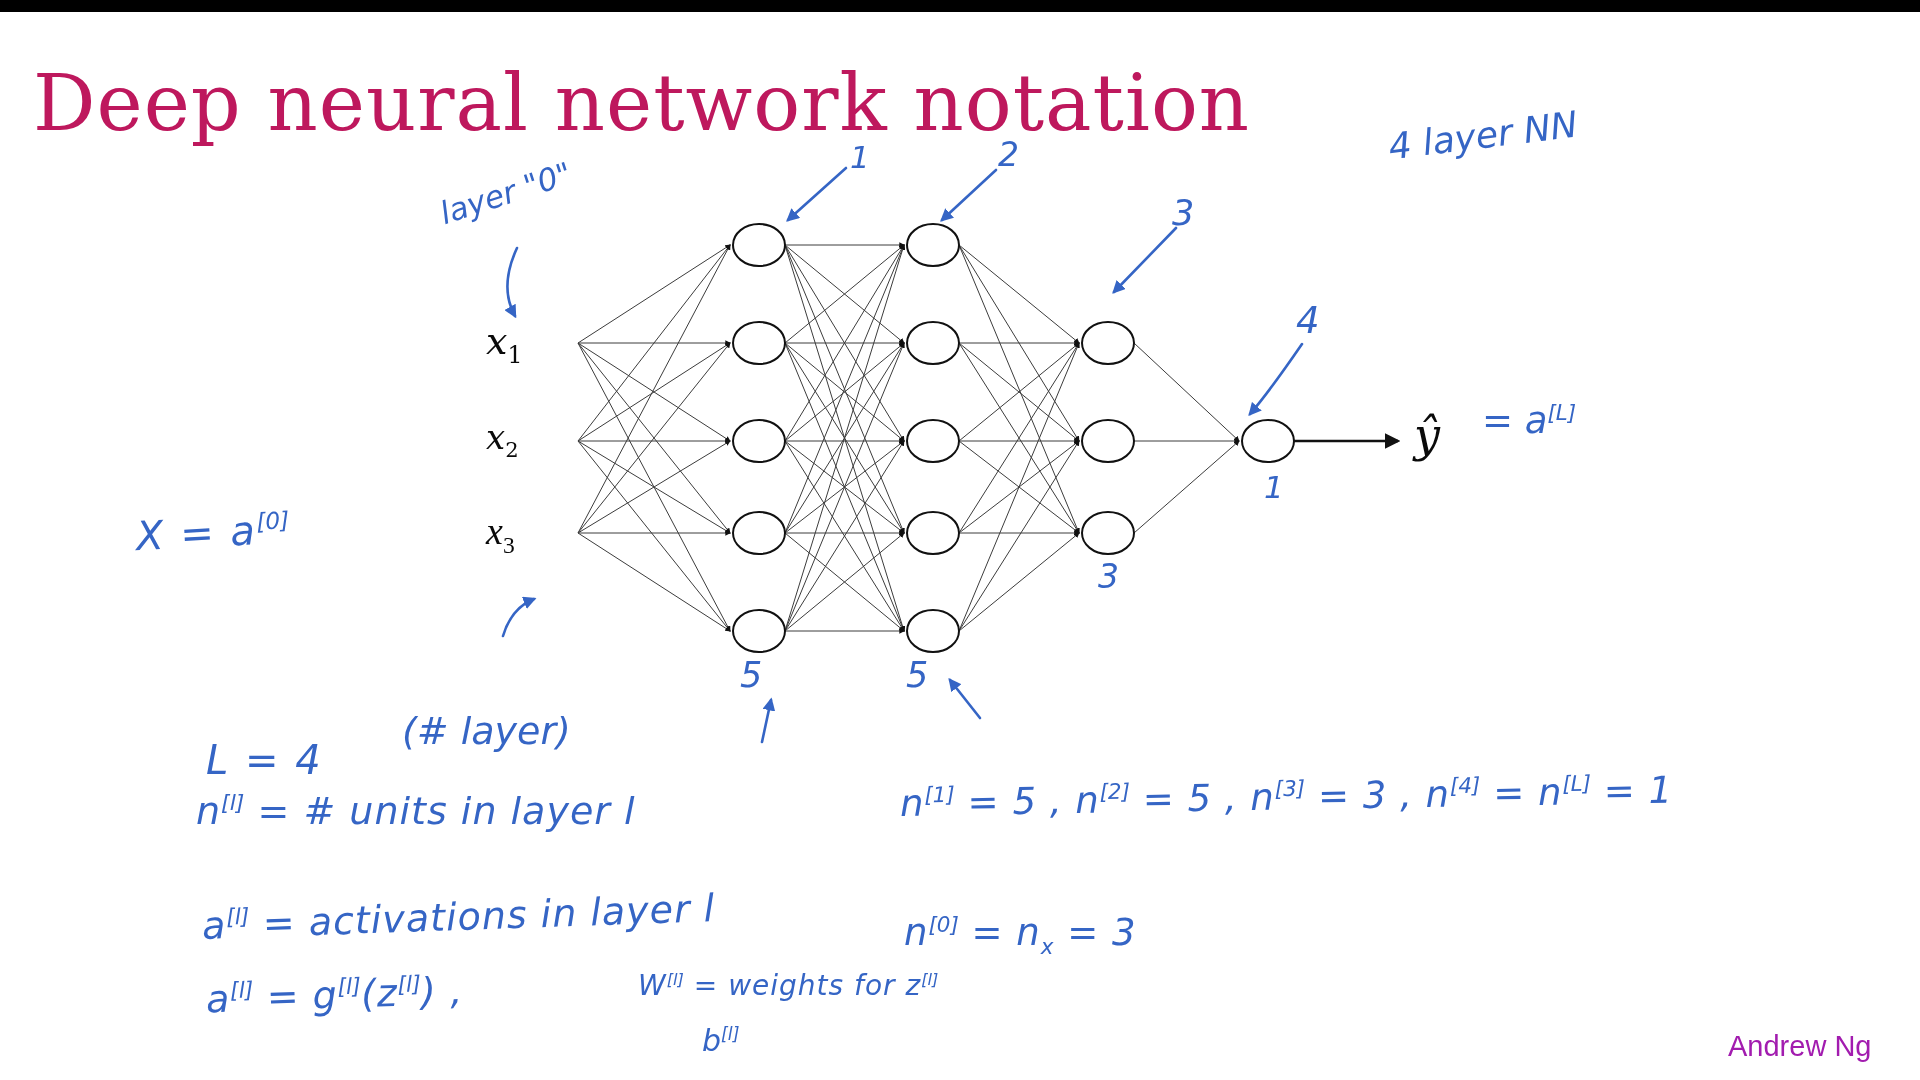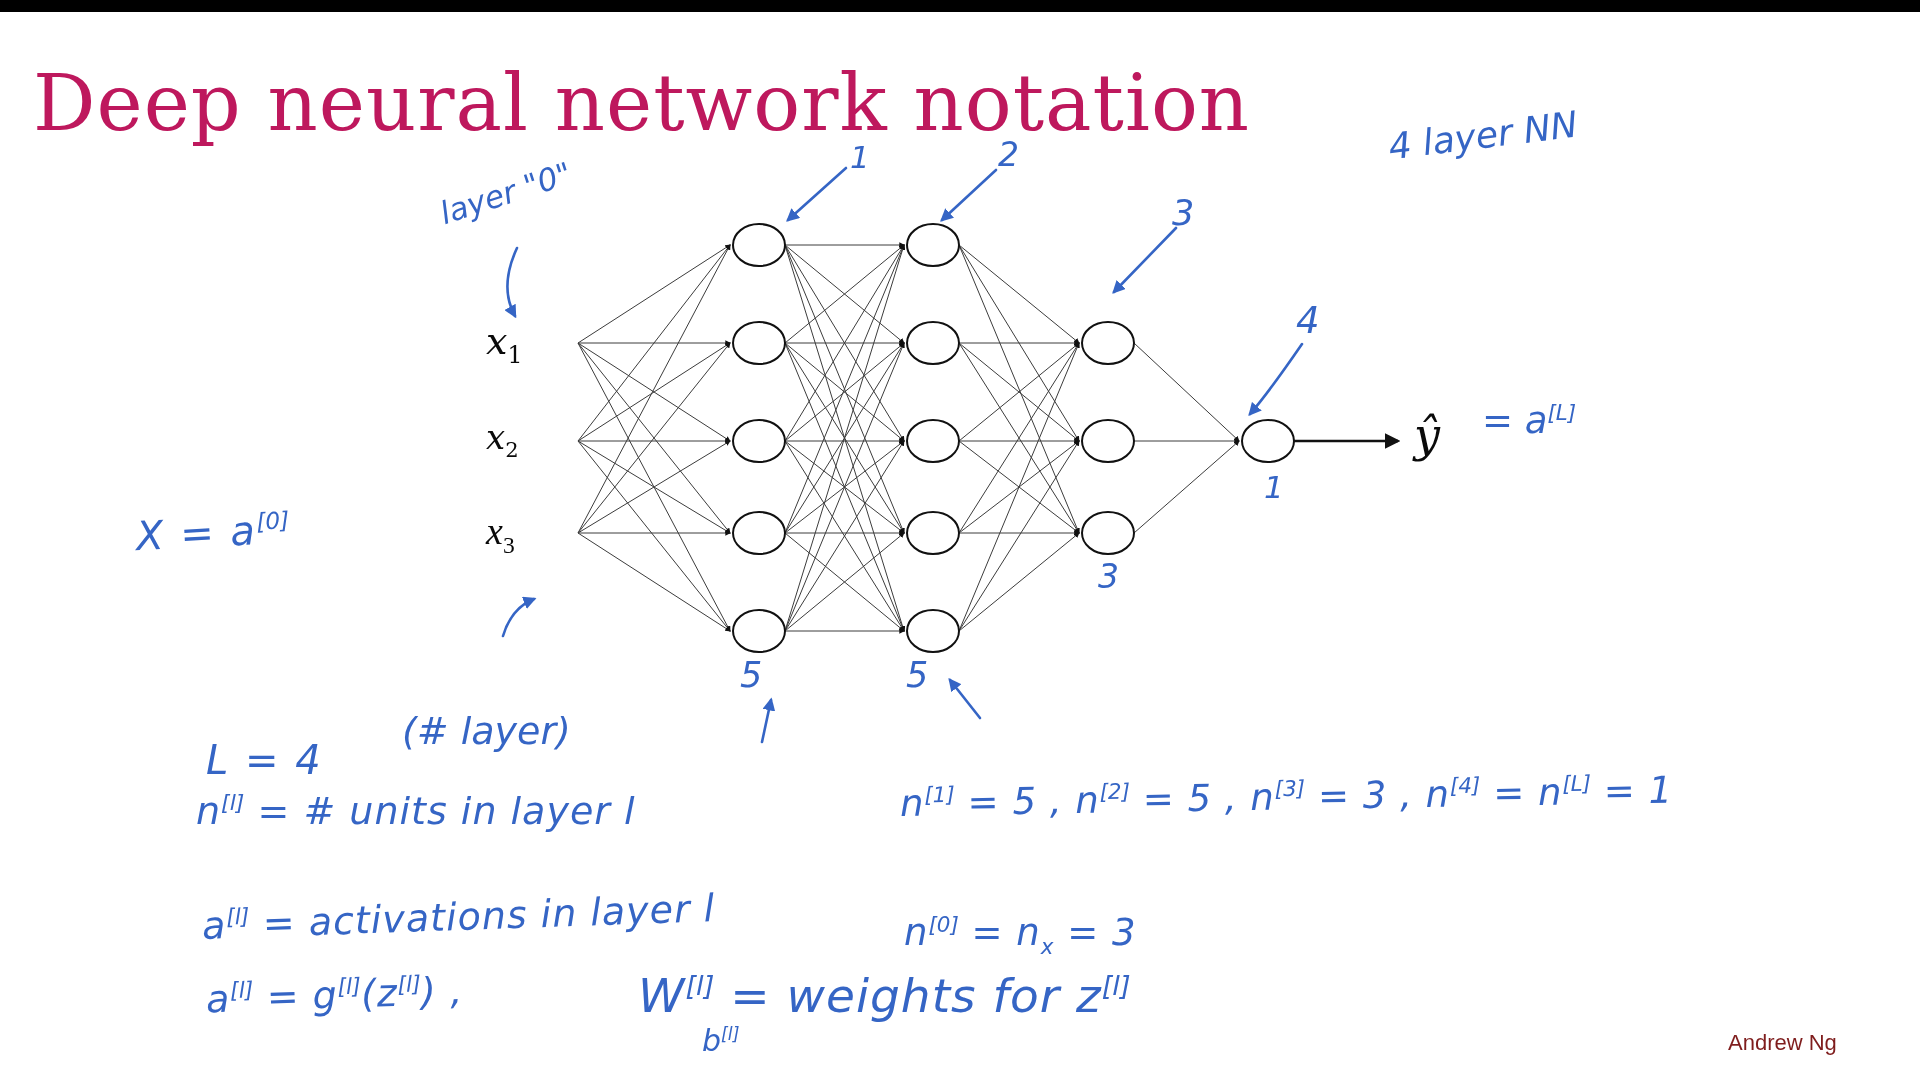--- a/index.html
+++ b/index.html
@@ -24,21 +24,21 @@
 
   .printmath {
     position:absolute; color:#0a0a0a;
     font-family:"DejaVu Serif", serif; font-style:italic;
     white-space:nowrap; line-height:1;
   }
   .printmath sub { font-size:62%; font-style:normal; }
 
   .attribution {
     position:absolute; left:1728px; top:1030px;
-    font-family:"Liberation Sans", sans-serif; font-size:22px; color:#7f1d1d;
+    font-family:"Liberation Sans", sans-serif; font-size:29px; color:#a21caf;
   }
 
   #net-svg { position:absolute; left:0; top:0; width:1920px; height:1080px; }
   .edge { stroke:#3c3c3c; stroke-width:1; fill:none; }
   .node { fill:#ffffff; stroke:#111; stroke-width:2; }
   .outarrow { stroke:#111; stroke-width:2.4; fill:none; }
   .bluearrow { stroke:var(--ink, #3565c5); stroke-width:2.6; fill:none; stroke-linecap:round; }
 </style>
 </head>
 <body>
@@ -175,21 +175,21 @@
 
 <div class="hand" style="left:206px; top:740px; font-size:40px; letter-spacing:2px;">L = 4</div>
 <div class="hand" style="left:402px; top:712px; font-size:38px;">(# layer)</div>
 
 <div class="hand" style="left:196px; top:792px; font-size:38px; letter-spacing:1px;">n<sup>[l]</sup> = # units in layer l</div>
 
 <div class="hand" style="left:202px; top:898px; font-size:38px; letter-spacing:1px; transform:rotate(-2deg);">a<sup>[l]</sup> = activations in layer l</div>
 
 <div class="hand" style="left:206px; top:976px; font-size:38px; letter-spacing:1px; transform:rotate(-2deg);">a<sup>[l]</sup> = g<sup>[l]</sup>(z<sup>[l]</sup>) ,</div>
 
-<div class="hand" style="left:638px; top:972px; font-size:47px; letter-spacing:1px;text-align:right;">W<sup>[l]</sup> = weights for z<sup>[l]</sup></div>
+<div class="hand" style="left:638px; top:972px; font-size:28px; letter-spacing:1px;text-align:right;">W<sup>[l]</sup> = weights for z<sup>[l]</sup></div>
 
 <div class="hand" style="left:682px; top:1026px; font-size:30px;margin-left:20px;">b<sup>[l]</sup></div>
 
 <div class="hand" style="left:900px; top:778px; font-size:37px; letter-spacing:1px; transform:rotate(-1deg);">n<sup>[1]</sup> = 5 ,   n<sup>[2]</sup> = 5 ,   n<sup>[3]</sup> = 3 ,   n<sup>[4]</sup> = n<sup>[L]</sup> = 1</div>
 
 <div class="hand" style="left:904px; top:866px; font-size:37px; letter-spacing:1px;margin-top:48px;">n<sup>[0]</sup> = n<sub>x</sub> = 3</div>
 
 <div class="attribution">Andrew Ng</div>
 
 </body></html>

